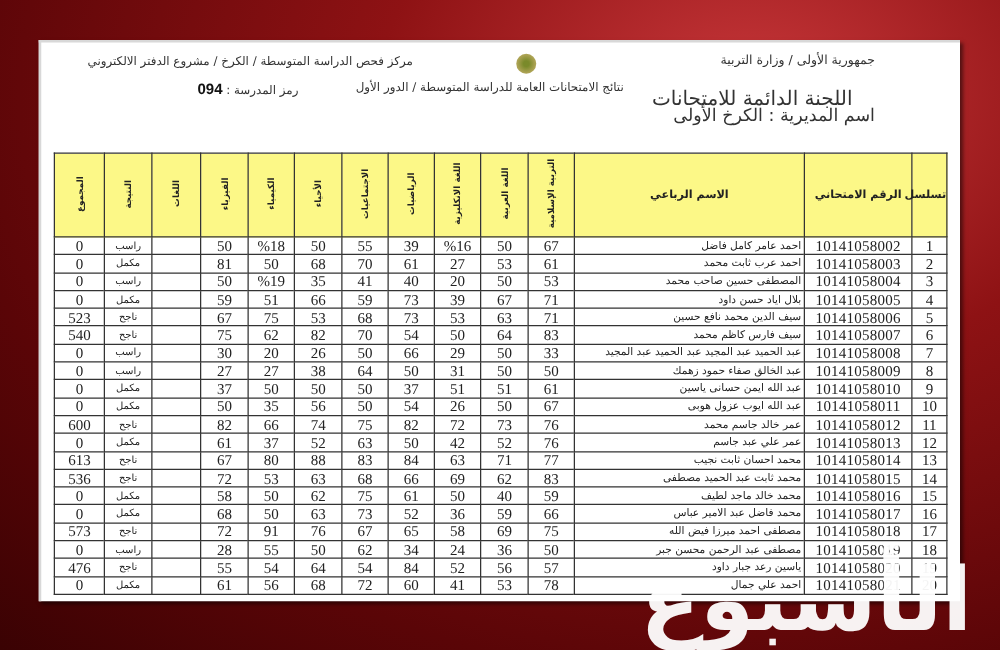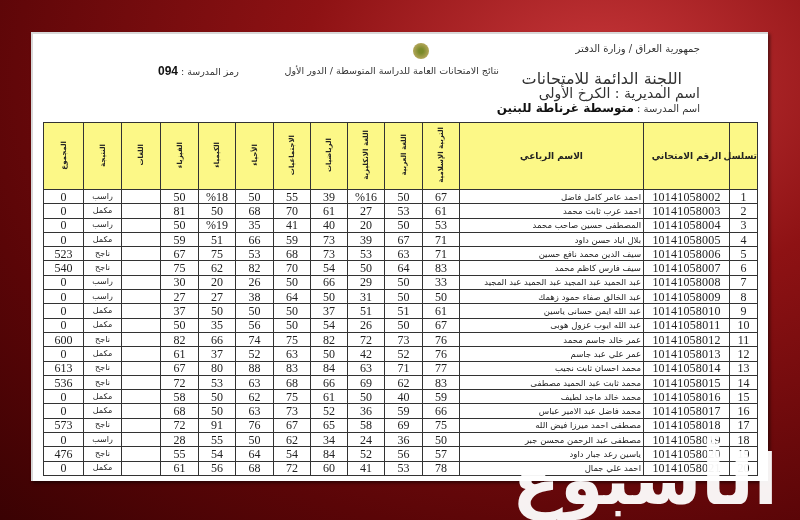--- a/index.html
+++ b/index.html
@@ -45,35 +45,32 @@
   .watermark {
     position: absolute; left: 490px; top: 440px; width: 310px; height: 80px;
     font-family: "DejaVu Sans", sans-serif; font-weight: bold; font-size: 70px; color: #ffffff;
     line-height: 80px; text-align: center; direction: rtl; opacity: 0.95; letter-spacing: -2px;
   }
 </style>
 </head>
 <body>
 
 <div class="sheet">
-  <div class="hdr-txt" style="right:68px; top:9px; font-size:10px;">جمهورية العراق / وزارة الدفتر</div>
+  <div class="hdr-txt" style="right:68px; top:9px; font-size:10px;">جمهورية الأولى / وزارة التربية</div>
   <div class="hdr-txt" style="right:86px; top:35px; font-size:16px;">اللجنة الدائمة للامتحانات</div>
 
   <div class="hdr-txt" style="right:68px; top:51px; font-size:14px;margin-left:20px;">
     <span>اسم المديرية :</span>
     <span>الكرخ الأولى</span>
   </div>
-  <div class="hdr-txt" style="right:68px; top:67px; font-size:10px;">
-    <span>اسم المدرسة :</span>
-    <span style="font-size:12px; font-weight:bold; color:#111;">متوسطة غرناطة للبنين</span>
-  </div>
 
   <div class="emblem"></div>
   <div class="hdr-txt" style="right:269px; top:31px; font-size:9.5px;">نتائج الامتحانات العامة للدراسة المتوسطة / الدور الأول</div>
 
+  <div class="hdr-txt" style="left:37px; top:10px; font-size:9.5px;">مركز فحص الدراسة المتوسطة /  الكرخ  / مشروع الدفتر الالكتروني</div>
   <div class="hdr-txt" style="left:125px; top:30px;">
     <span style="font-size:9.5px;">رمز المدرسة :</span>
     <span class="hdr-bold">094</span>
   </div>
 
   <table class="results">
     <colgroup>
       <col style="width:28px">
         <col style="width:86px">
         <col style="width:184px">

